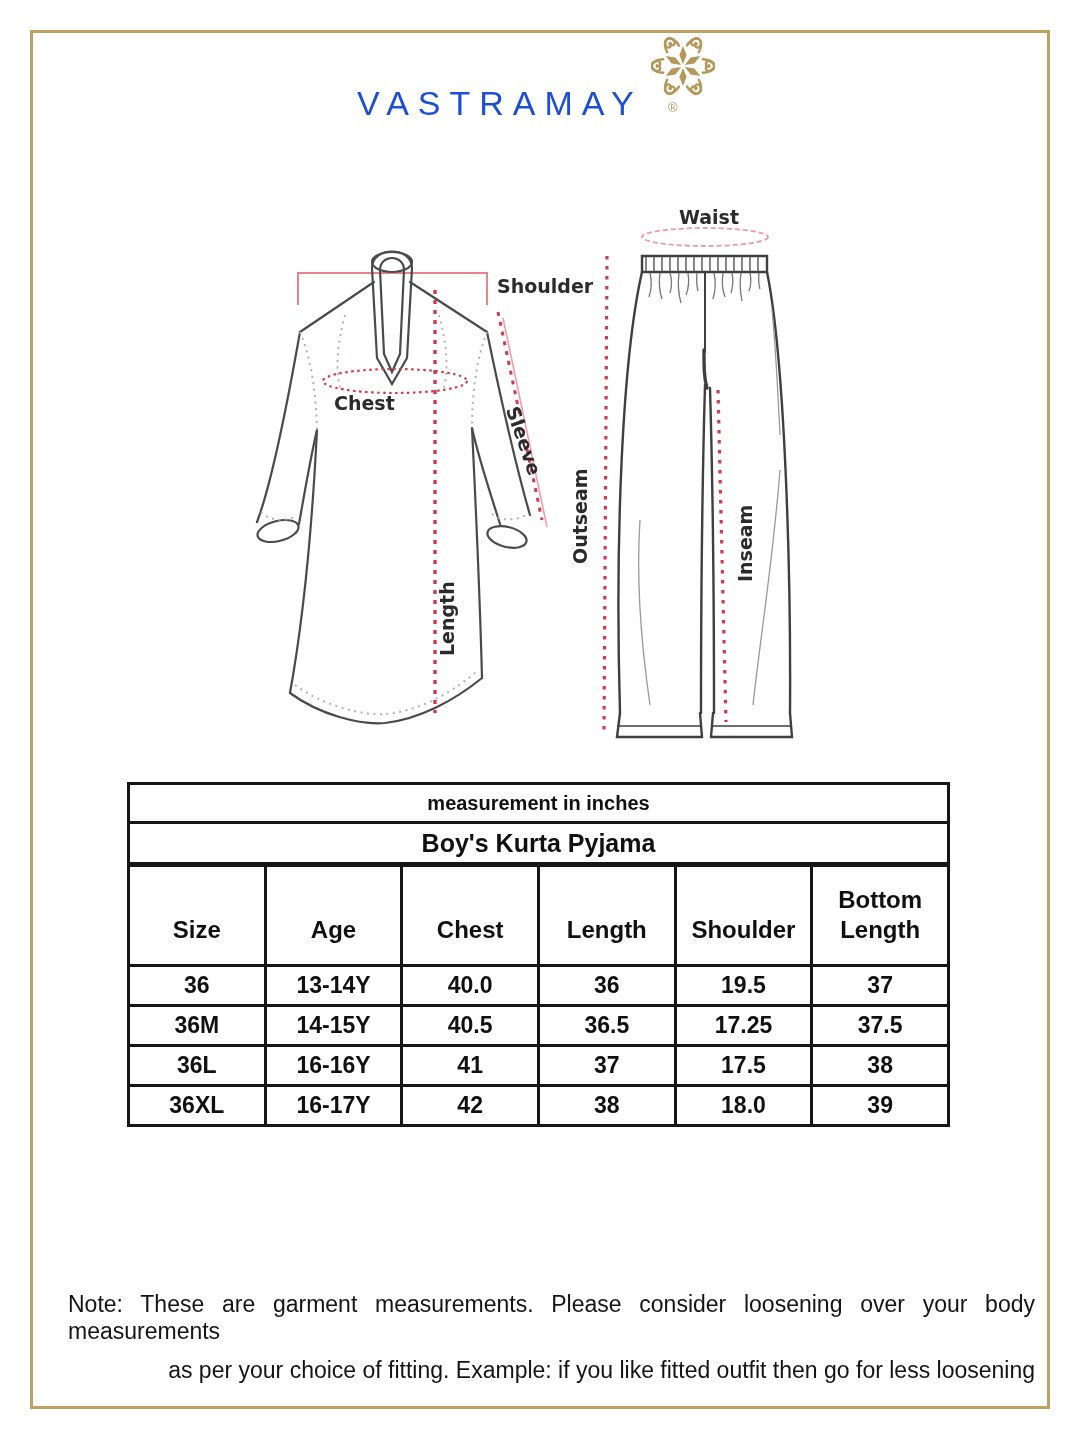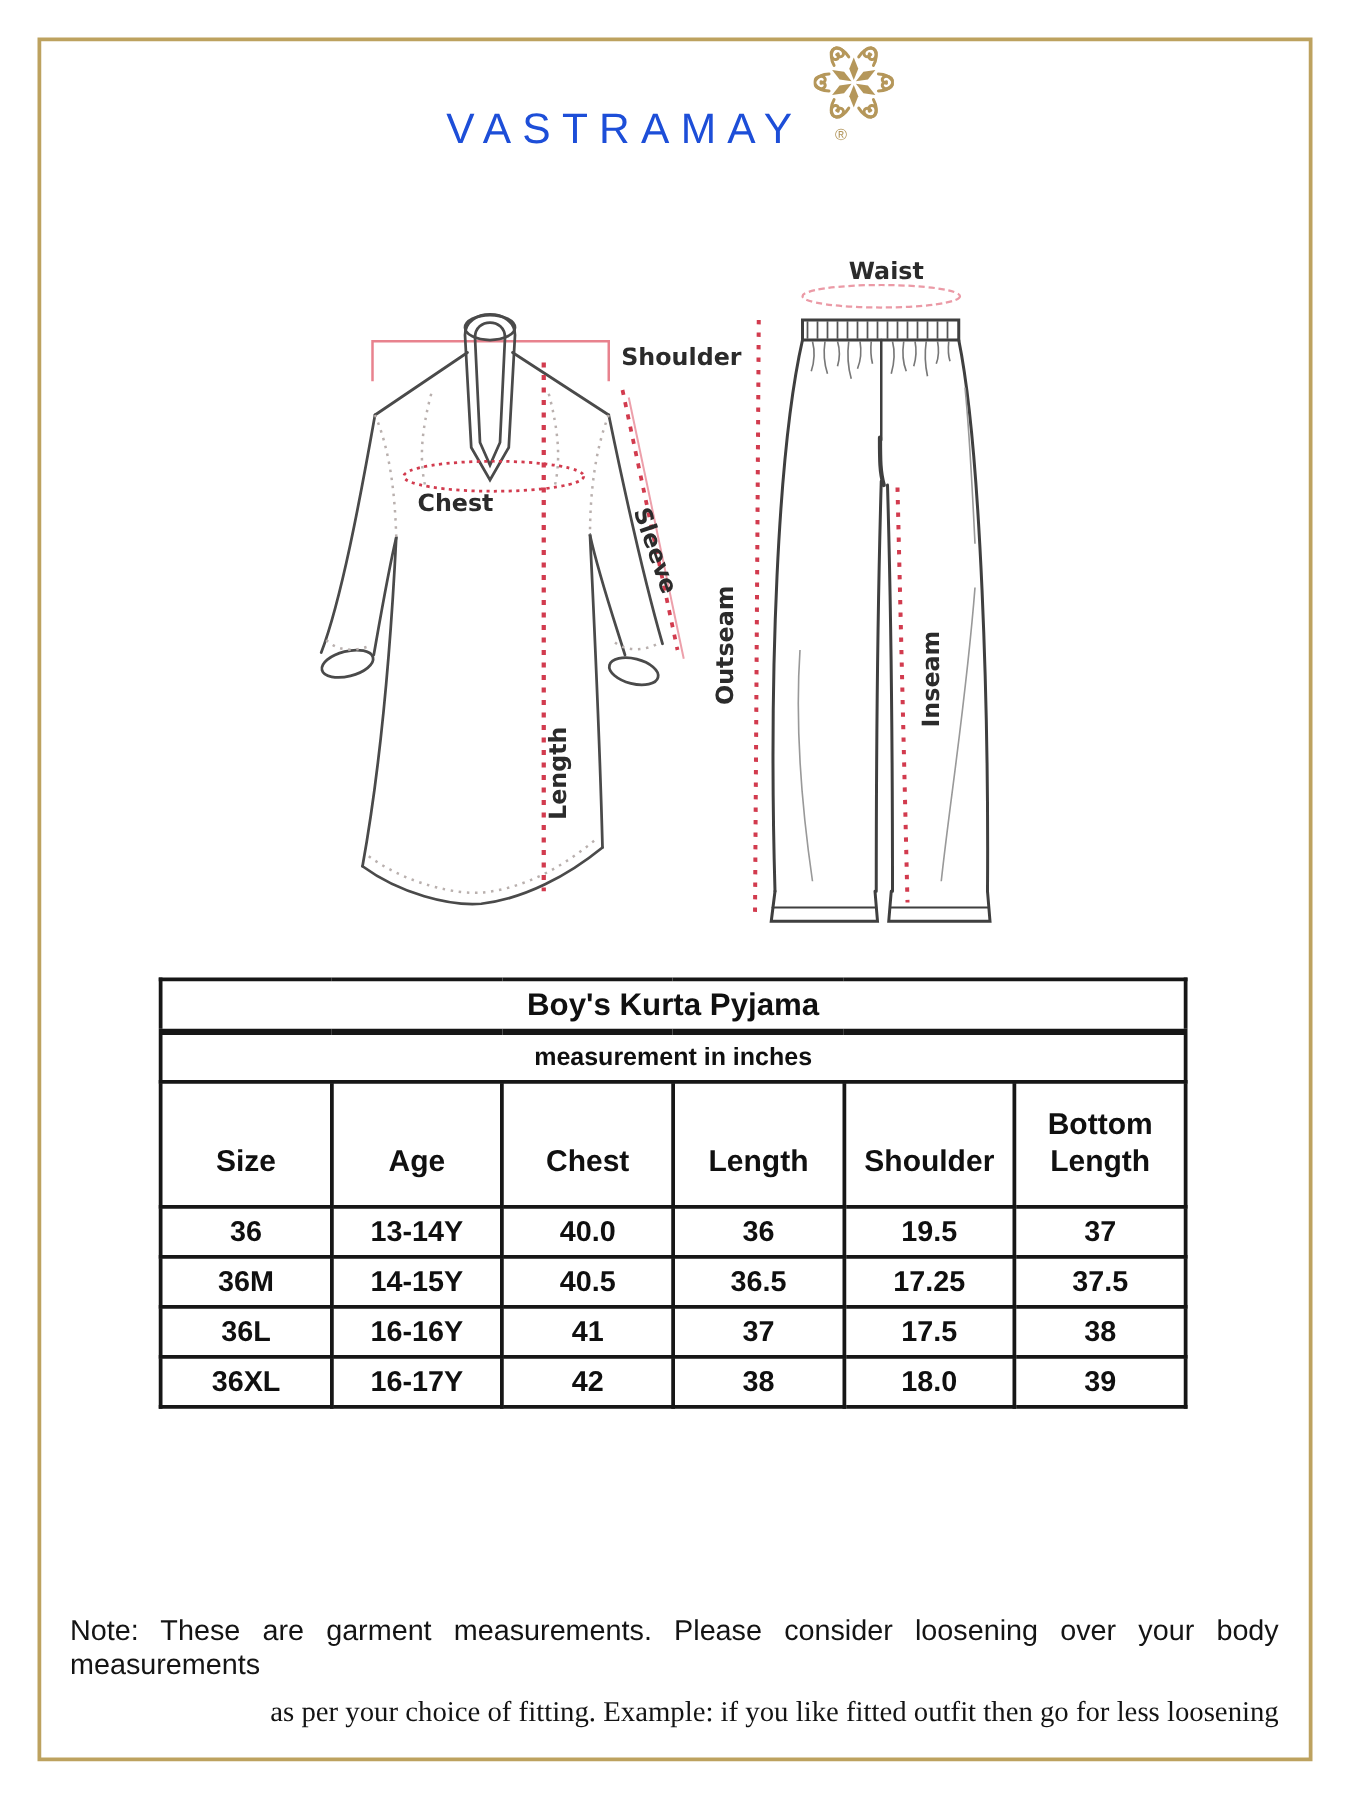--- a/index.html
+++ b/index.html
@@ -35,24 +35,24 @@
     border-collapse:collapse;table-layout:fixed;
     font-family:"Liberation Sans",sans-serif;color:#101010;
   }
   .size-table th,.size-table td{border:3px solid #161616;text-align:center;padding:0;}
   .size-table .title-cell{height:38px;font-size:25px;font-weight:bold;border-bottom-width:5px;}
   .size-table .subtitle-cell{height:36px;font-size:20px;font-weight:bold;}
   .size-table .col-head th{height:78px;vertical-align:bottom;padding-bottom:19px;font-size:24px;font-weight:bold;line-height:1.25;}
   .size-table td{height:37px;font-size:23px;font-weight:600;vertical-align:middle;}
   .size-table td.size-col{font-weight:bold;}
   
-  .note-block{position:absolute;left:56px;top:1291px;width:967px;font-size:23px;color:#141414;
+  .note-block{position:absolute;left:68px;top:1291px;width:967px;font-size:23px;color:#141414;
     font-family:"Liberation Sans",sans-serif;}
   .note-line1{text-align:justify;text-align-last:justify;}
-  .note-line2{text-align:right;margin-top:12px;font-family:Liberation Serif, serif;}
+  .note-line2{text-align:right;margin-top:12px;}
 </style>
 </head>
 <body>
 
 <div class="page">
 
   <div class="gold-frame"></div>
 
   <div class="wordmark">VASTRAMAY</div>
   <svg class="flourish" viewBox="-32 -32 64 64">
@@ -160,24 +160,24 @@
   <div class="diag-label" style="left:334px;top:394px;">Chest</div>
   <div class="diag-label rot-sleeve" style="left:521px;top:404px;">Sleeve</div>
   <div class="diag-label rot-up" style="left:438px;top:656px;">Length</div>
   <div class="diag-label" style="left:679px;top:208px;">Waist</div>
   <div class="diag-label rot-up" style="left:571px;top:564px;">Outseam</div>
   <div class="diag-label rot-up" style="left:736px;top:582px;">Inseam</div>
 
   <table class="size-table">
     <thead>
       <tr>
+        <th class="subtitle-cell" colspan="6">measurement in inches</th>
+      </tr>
+      <tr>
         <th class="title-cell" colspan="6">Boy's Kurta Pyjama</th>
-      </tr>
-      <tr>
-        <th class="subtitle-cell" colspan="6">measurement in inches</th>
       </tr>
       <tr class="col-head">
         <th>Size</th>
         <th>Age</th>
         <th>Chest</th>
         <th>Length</th>
         <th>Shoulder</th>
         <th>Bottom Length</th>
       </tr>
     </thead>

